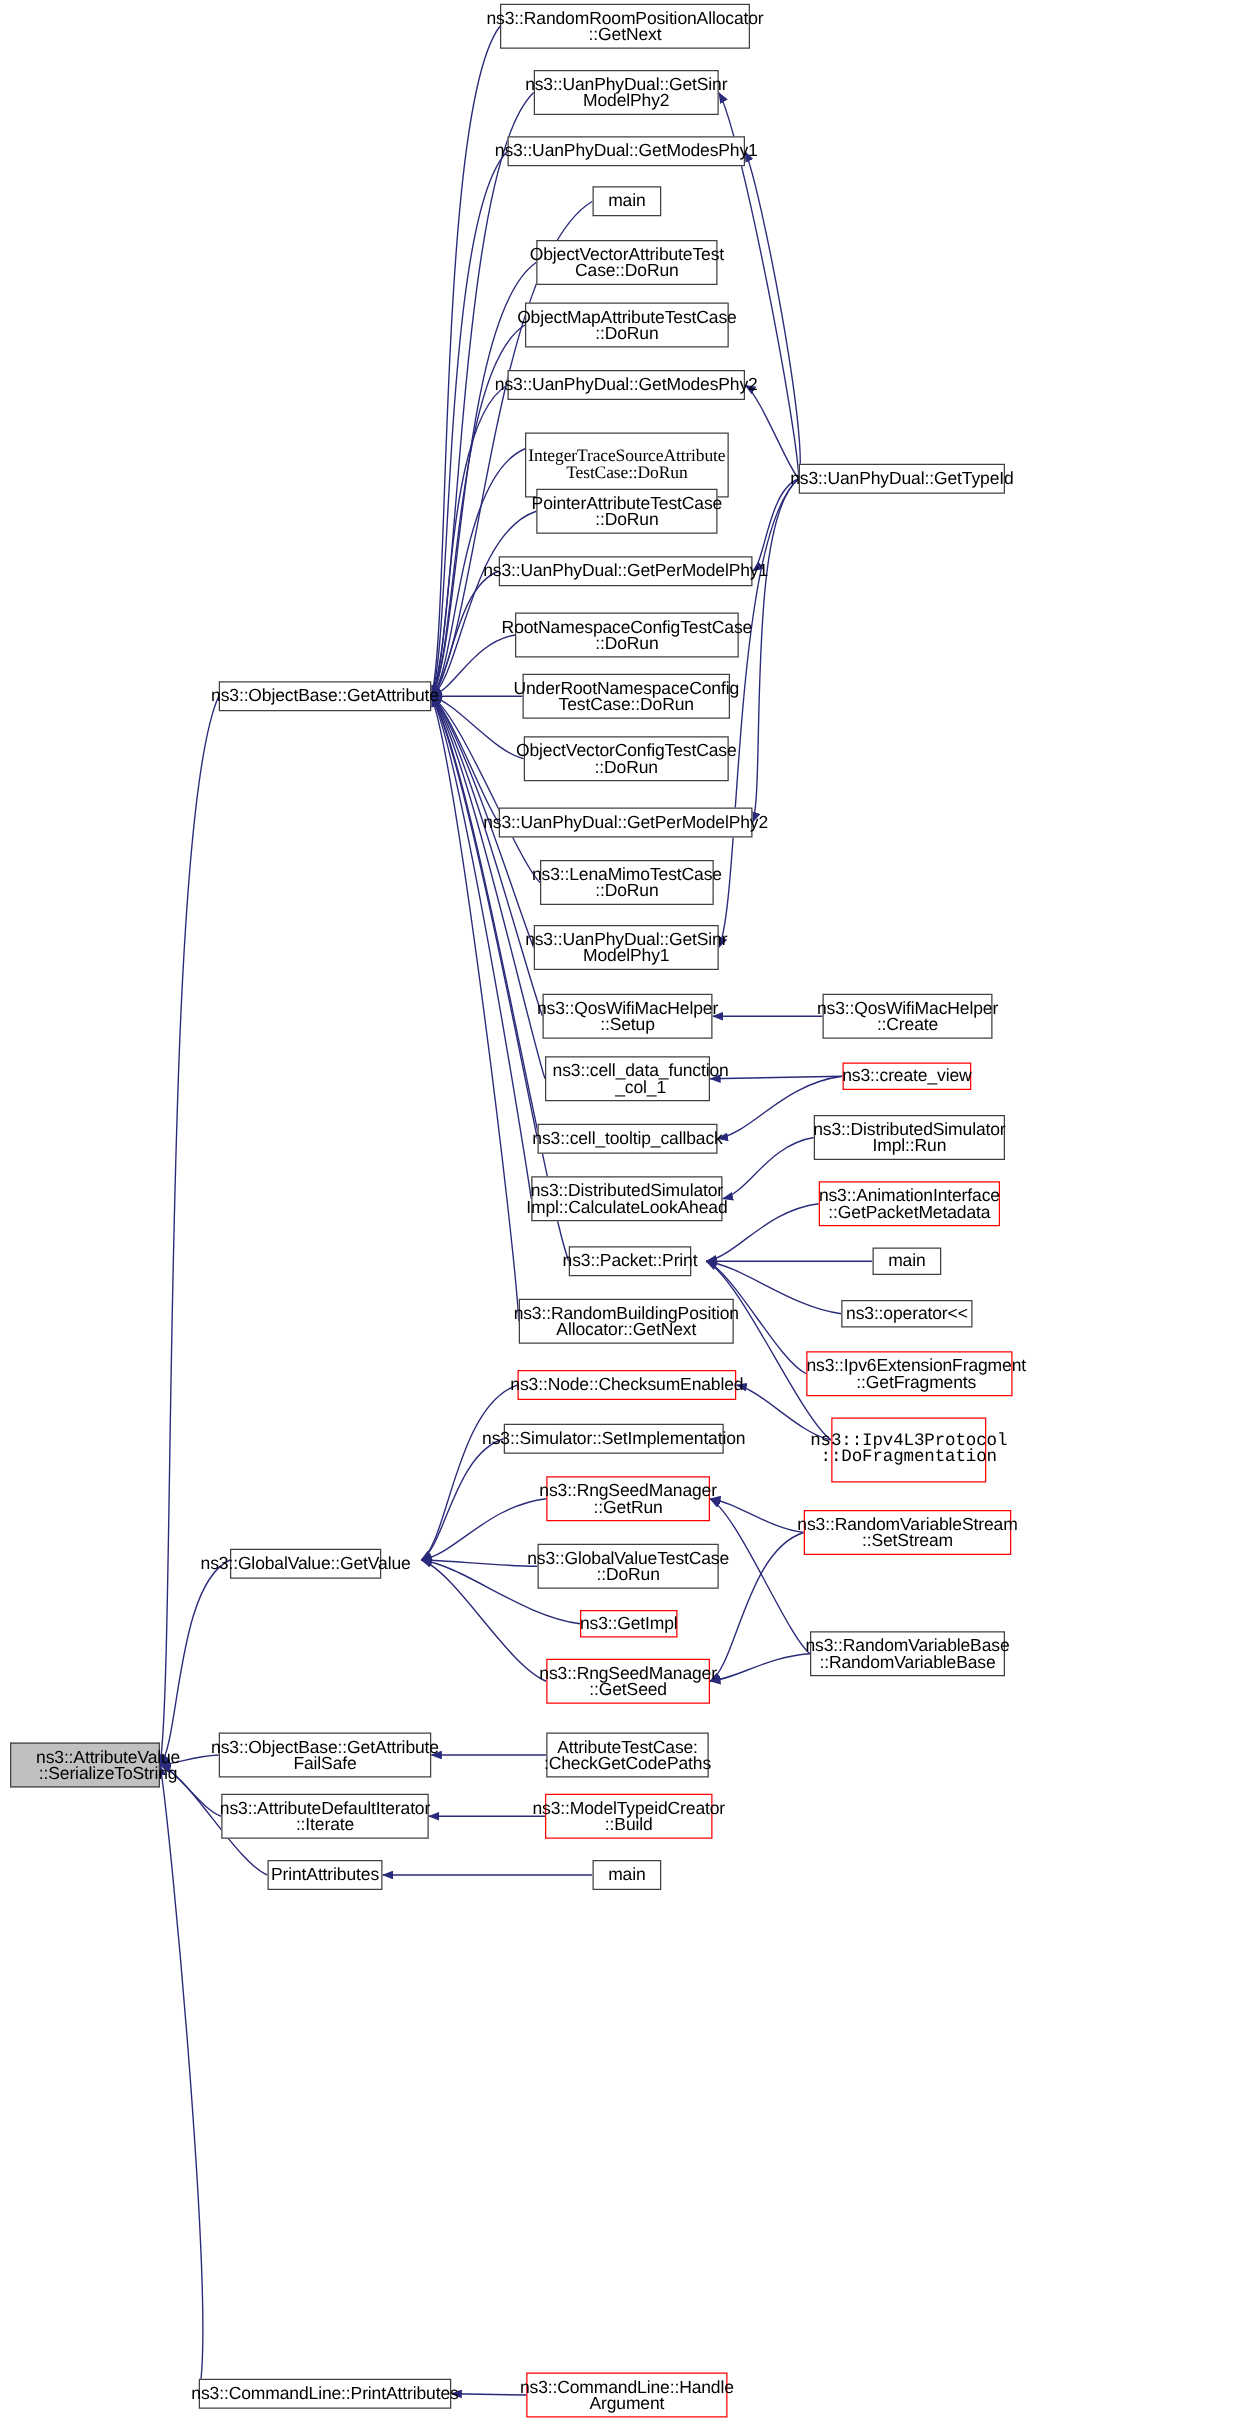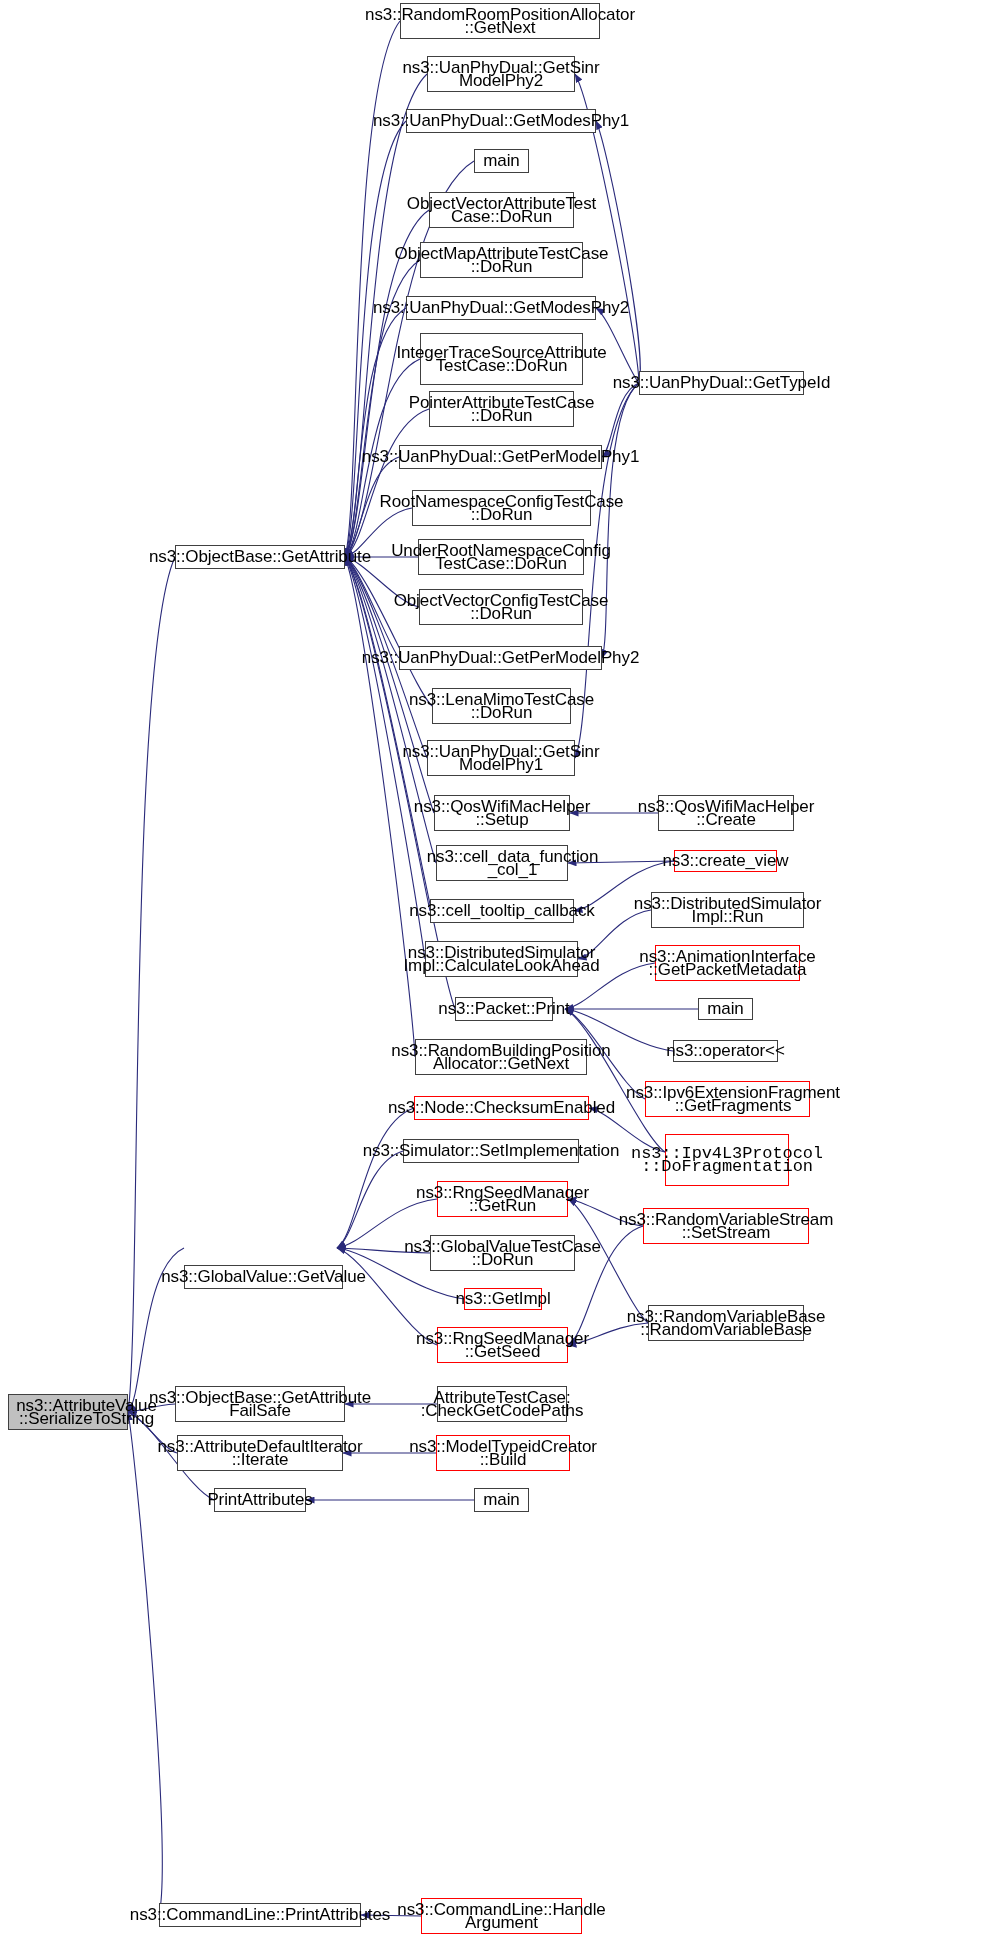--- a/index.html
+++ b/index.html
@@ -26,21 +26,21 @@
   }
   .node {
     position: absolute;
     box-sizing: border-box;
     display: flex;
     align-items: center;
     justify-content: center;
     text-align: center;
     background: #ffffff;
     border: 1px solid #404040;
-    font-size: 17px;
+    font-size: 14px;
     line-height: 13.5px;
     color: #000000;
     letter-spacing: -0.1px;
     white-space: pre-line;
     padding: 0 3px;
     z-index: 3;
   }
   .node.red {
     border-color: #ff0000;
   }
@@ -115,39 +115,39 @@
       <path d="M643,1226 C597.22,1240.28 589,1333.1 568,1345" fill="none" stroke="#2a2a7a" stroke-width="1.1" marker-end="url(#arrow)"></path>
       <path d="M648,1323 C611.76,1325.64 590.4,1342.8 568,1345" fill="none" stroke="#2a2a7a" stroke-width="1.1" marker-end="url(#arrow)"></path>
       <path d="M437,1404 L345,1404" fill="none" stroke="#2a2a7a" stroke-width="1.1" marker-end="url(#arrow)"></path>
       <path d="M436,1453 L343,1453" fill="none" stroke="#2a2a7a" stroke-width="1.1" marker-end="url(#arrow)"></path>
       <path d="M474,1500 L306,1500" fill="none" stroke="#2a2a7a" stroke-width="1.1" marker-end="url(#arrow)"></path>
       <path d="M421,1916 L361,1915" fill="none" stroke="#2a2a7a" stroke-width="1.1" marker-end="url(#arrow)"></path>
     </svg>
 <div class="node root" style="left: 8px; top: 1394px; width: 120px; height: 36px;">ns3::AttributeValue
 ::SerializeToString</div>
     <div class="node" style="left: 175px; top: 545px; width: 170px; height: 24px;">ns3::ObjectBase::GetAttribute</div>
-    <div class="node" style="left: 184px; top: 1265px; width: 159px; height: 24px;">ns3::GlobalValue::GetValue</div>
+    <div class="node" style="left: 184px; top: 1239px; width: 121px; height: 24px;">ns3::GlobalValue::GetValue</div>
     <div class="node" style="left: 175px; top: 1386px; width: 170px; height: 36px;">ns3::ObjectBase::GetAttribute
 FailSafe</div>
     <div class="node" style="left: 177px; top: 1435px; width: 166px; height: 36px;">ns3::AttributeDefaultIterator
 ::Iterate</div>
     <div class="node" style="left: 214px; top: 1488px; width: 92px; height: 24px;">PrintAttributes</div>
     <div class="node" style="left: 159px; top: 1903px; width: 202px; height: 24px;">ns3::CommandLine::PrintAttributes</div>
     <div class="node" style="left: 400px; top: 3px; width: 200px; height: 36px;">ns3::RandomRoomPositionAllocator
 ::GetNext</div>
     <div class="node" style="left: 427px; top: 56px; width: 148px; height: 36px;">ns3::UanPhyDual::GetSinr
 ModelPhy2</div>
     <div class="node" style="left: 406px; top: 109px; width: 190px; height: 24px;">ns3::UanPhyDual::GetModesPhy1</div>
     <div class="node" style="left: 474px; top: 149px; width: 55px; height: 24px;">main</div>
     <div class="node" style="left: 429px; top: 192px; width: 145px; height: 36px;">ObjectVectorAttributeTest
 Case::DoRun</div>
     <div class="node" style="left: 420px; top: 242px; width: 163px; height: 36px;">ObjectMapAttributeTestCase
 ::DoRun</div>
     <div class="node" style="left: 406px; top: 296px; width: 190px; height: 24px;">ns3::UanPhyDual::GetModesPhy2</div>
-    <div class="node" style="left: 420px; top: 333px; width: 163px; height: 52px;">IntegerTraceSourceAttribute
+    <div class="node" style="left: 420px; top: 346px; width: 163px; height: 52px; font-family: Liberation Serif, serif;">IntegerTraceSourceAttribute
 TestCase::DoRun</div>
     <div class="node" style="left: 429px; top: 391px; width: 145px; height: 36px;">PointerAttributeTestCase
 ::DoRun</div>
     <div class="node" style="left: 399px; top: 445px; width: 203px; height: 24px;">ns3::UanPhyDual::GetPerModelPhy1</div>
     <div class="node" style="left: 412px; top: 490px; width: 179px; height: 36px;">RootNamespaceConfigTestCase
 ::DoRun</div>
     <div class="node" style="left: 418px; top: 539px; width: 166px; height: 36px;">UnderRootNamespaceConfig
 TestCase::DoRun</div>
     <div class="node" style="left: 419px; top: 589px; width: 164px; height: 36px;">ObjectVectorConfigTestCase
 ::DoRun</div>

